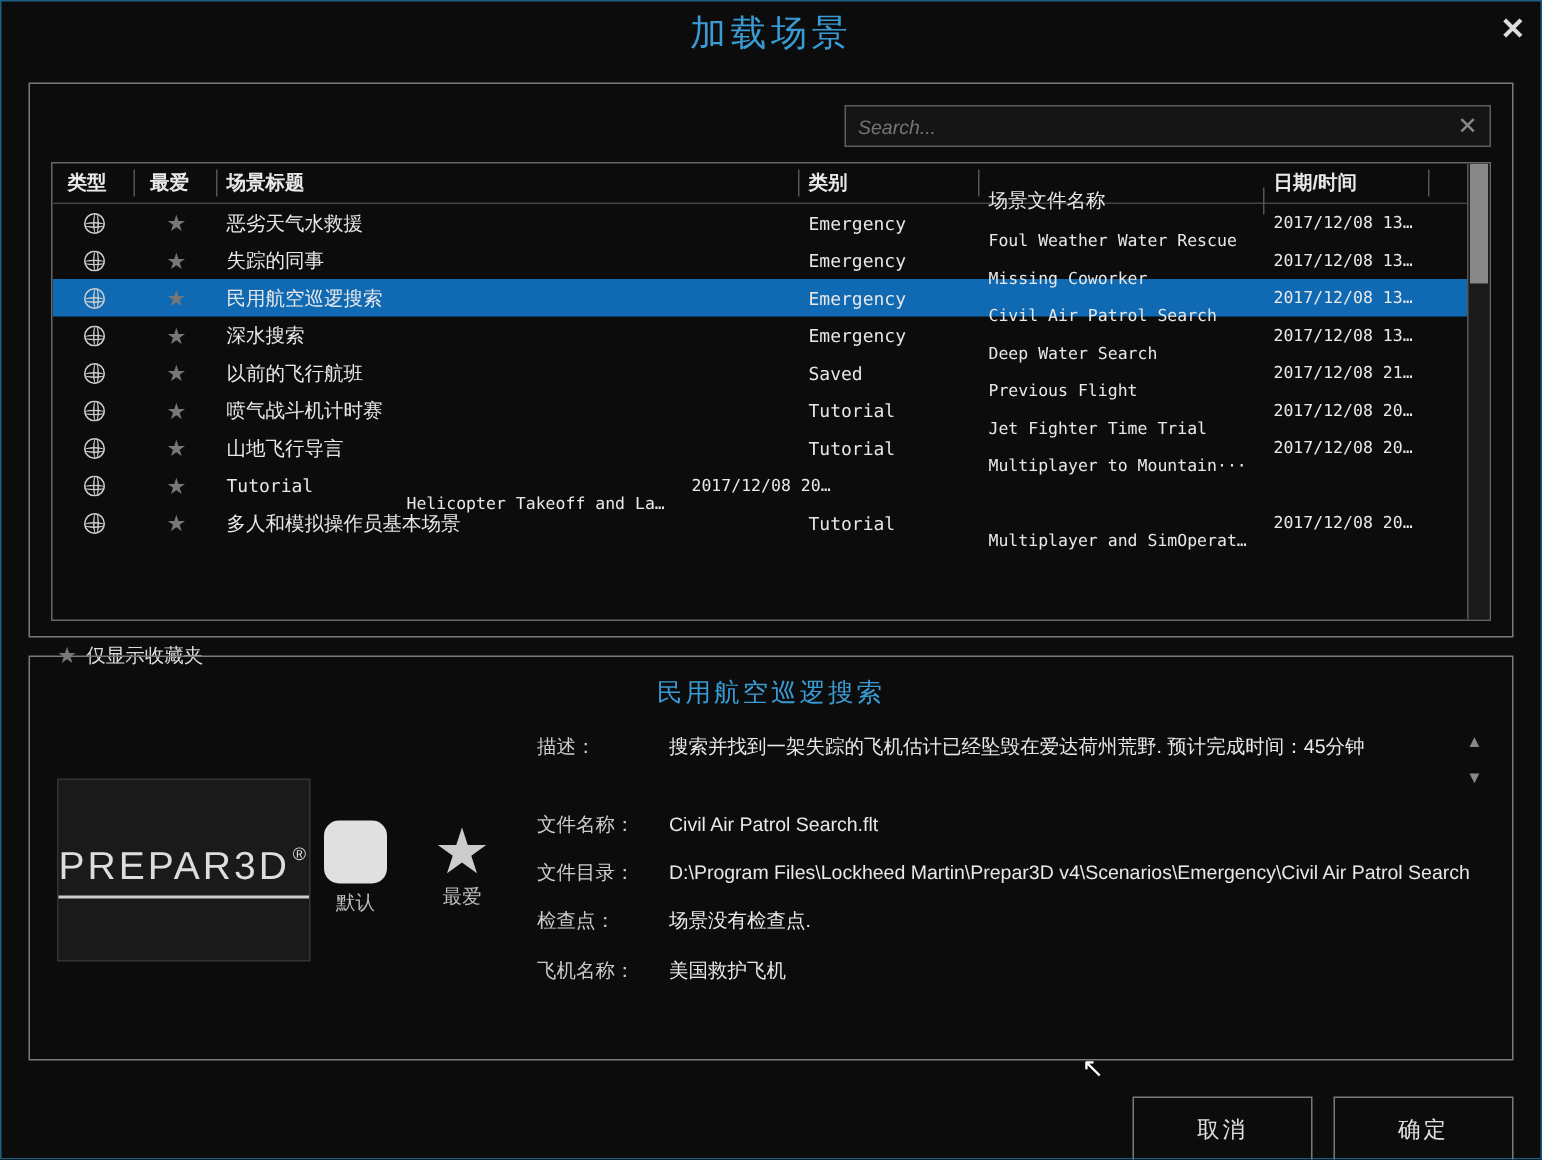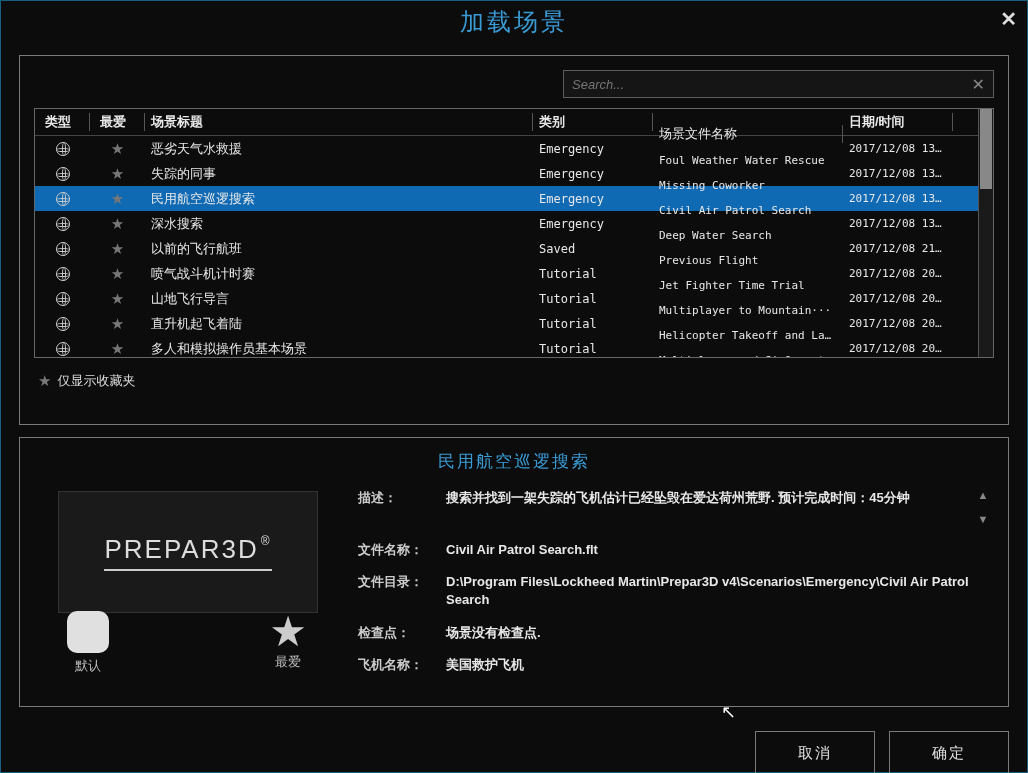--- a/index.html
+++ b/index.html
@@ -67,21 +67,21 @@
     color: #bbb;
     font-style: italic;
     font-size: 13px;
     outline: none;
   }
   .search-clear { color: #888; font-size: 16px; cursor: pointer; }
 
   .table-area {
     margin: 0 14px 0 14px;
     border: 1px solid #666;
-    height: 250px;
+    height: 306px;
     overflow: hidden;
     position: relative;
     display: flex;
   }
   .table-body { flex: 1; }
   .row {
     display: flex;
     align-items: center;
     height: 25px;
     font-size: 13px;
@@ -154,21 +154,21 @@
     padding: 12px 0 8px 0;
   }
   .detail-body {
     display: flex;
     padding: 0 18px;
     gap: 20px;
   }
   .thumb-col {
     width: 300px;
     display: flex;
-    flex-direction: column;
+    flex-direction: row;
     align-items: center;
     padding-top: 10px;
   }
   .thumb-img {
     width: 260px;
     height: 122px;
     background: #1a1a1a;
     border: 1px solid #333;
     display: flex;
     align-items: center;
@@ -204,21 +204,20 @@
     color: #ccc;
     line-height: 42px;
     margin-bottom: 0px;
   }
 
   .info-col {
     flex: 1;
     color: #ddd;
     font-size: 13px;
     padding-top: 8px;
-    font-weight: bold;
   }
   .info-row {
     display: flex;
     margin-bottom: 14px;
     gap: 10px;
   }
   .info-label {
     width: 78px;
     color: #ccc;
   }
@@ -372,21 +371,20 @@
               <div class="col c-file">Multiplayer to Mountain···</div>
               <div class="col c-date">2017/12/08  20:13</div>
             </div>
             <div class="row">
               <div class="col c-type">
                 <span class="globe-icon"></span>
               </div>
               <div class="col c-fav">
                 <span class="star-icon">★</span>
               </div>
-              <div class="col c-title">直升机起飞着陆</div>
               <div class="col c-cat">Tutorial</div>
               <div class="col c-file">Helicopter Takeoff and La···</div>
               <div class="col c-date">2017/12/08  20:03</div>
             </div>
             <div class="row">
               <div class="col c-type">
                 <span class="globe-icon"></span>
               </div>
               <div class="col c-fav">
                 <span class="star-icon">★</span>

